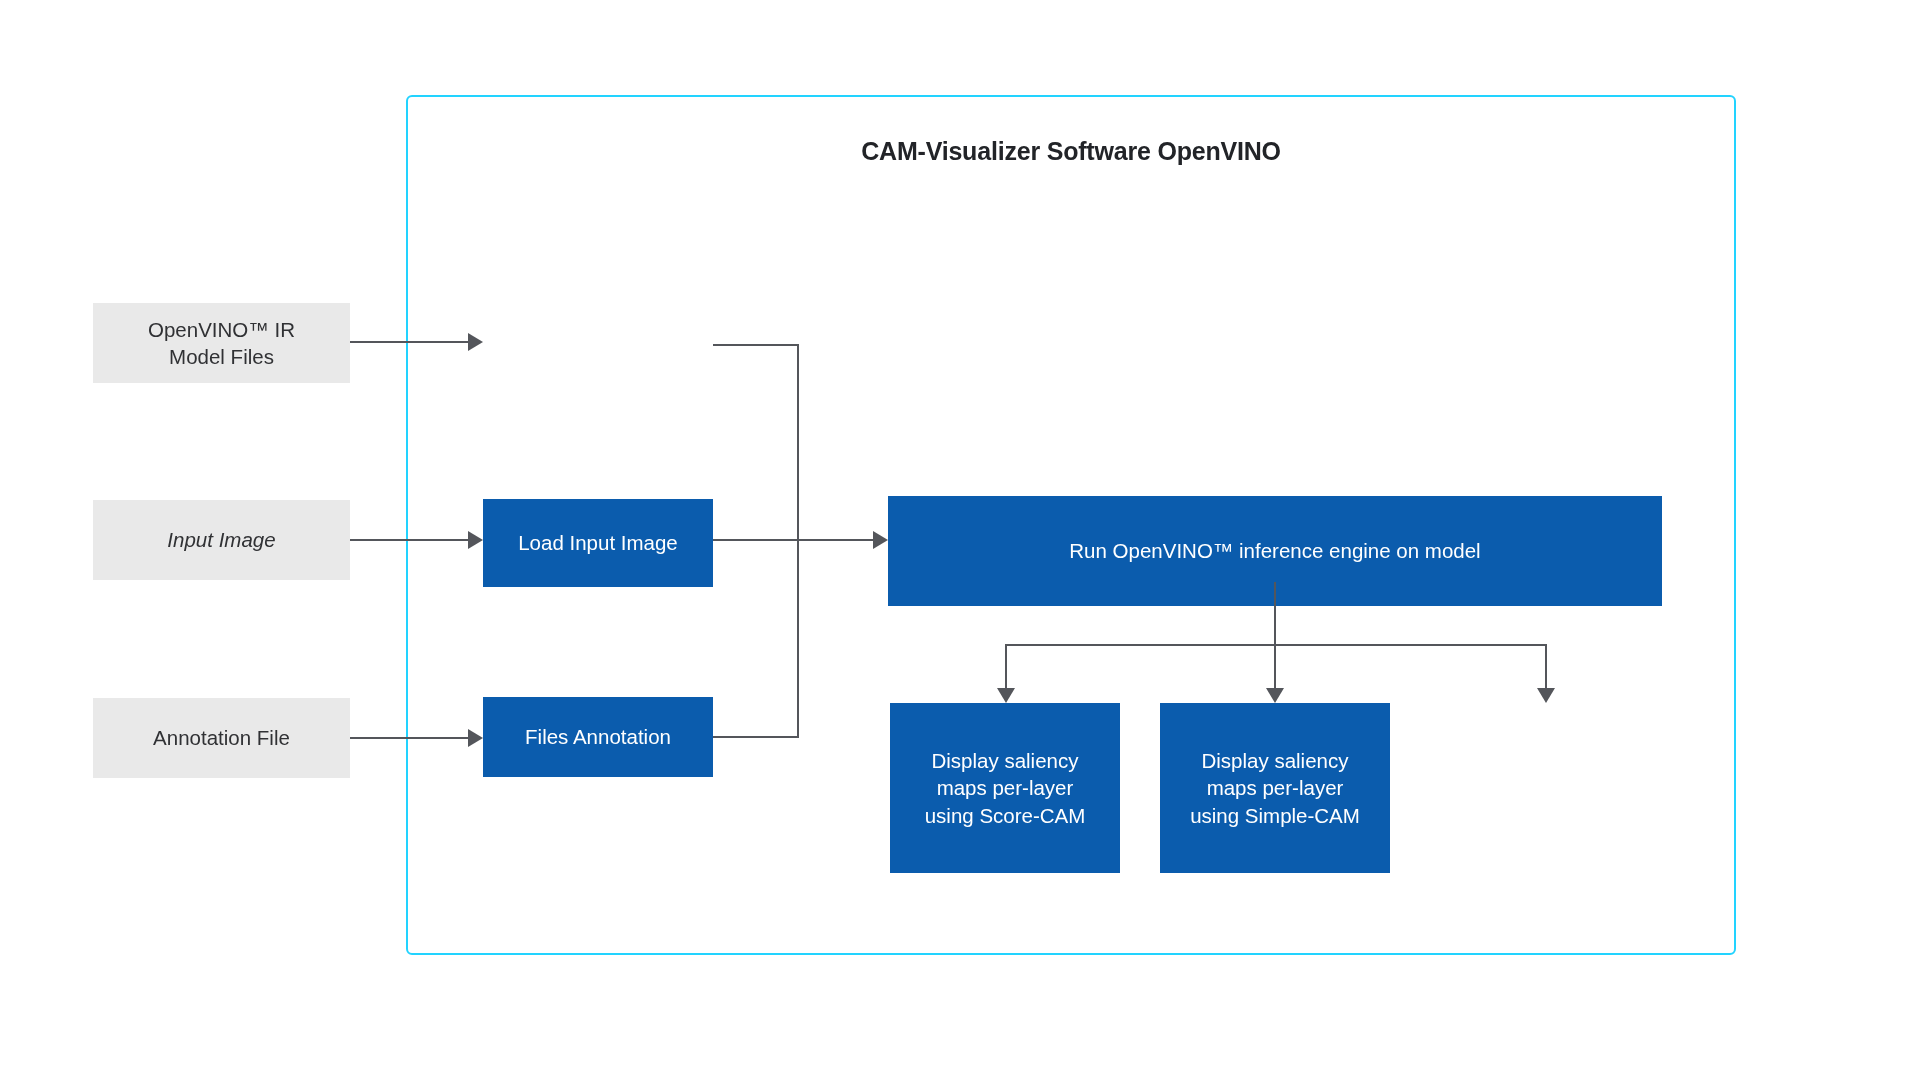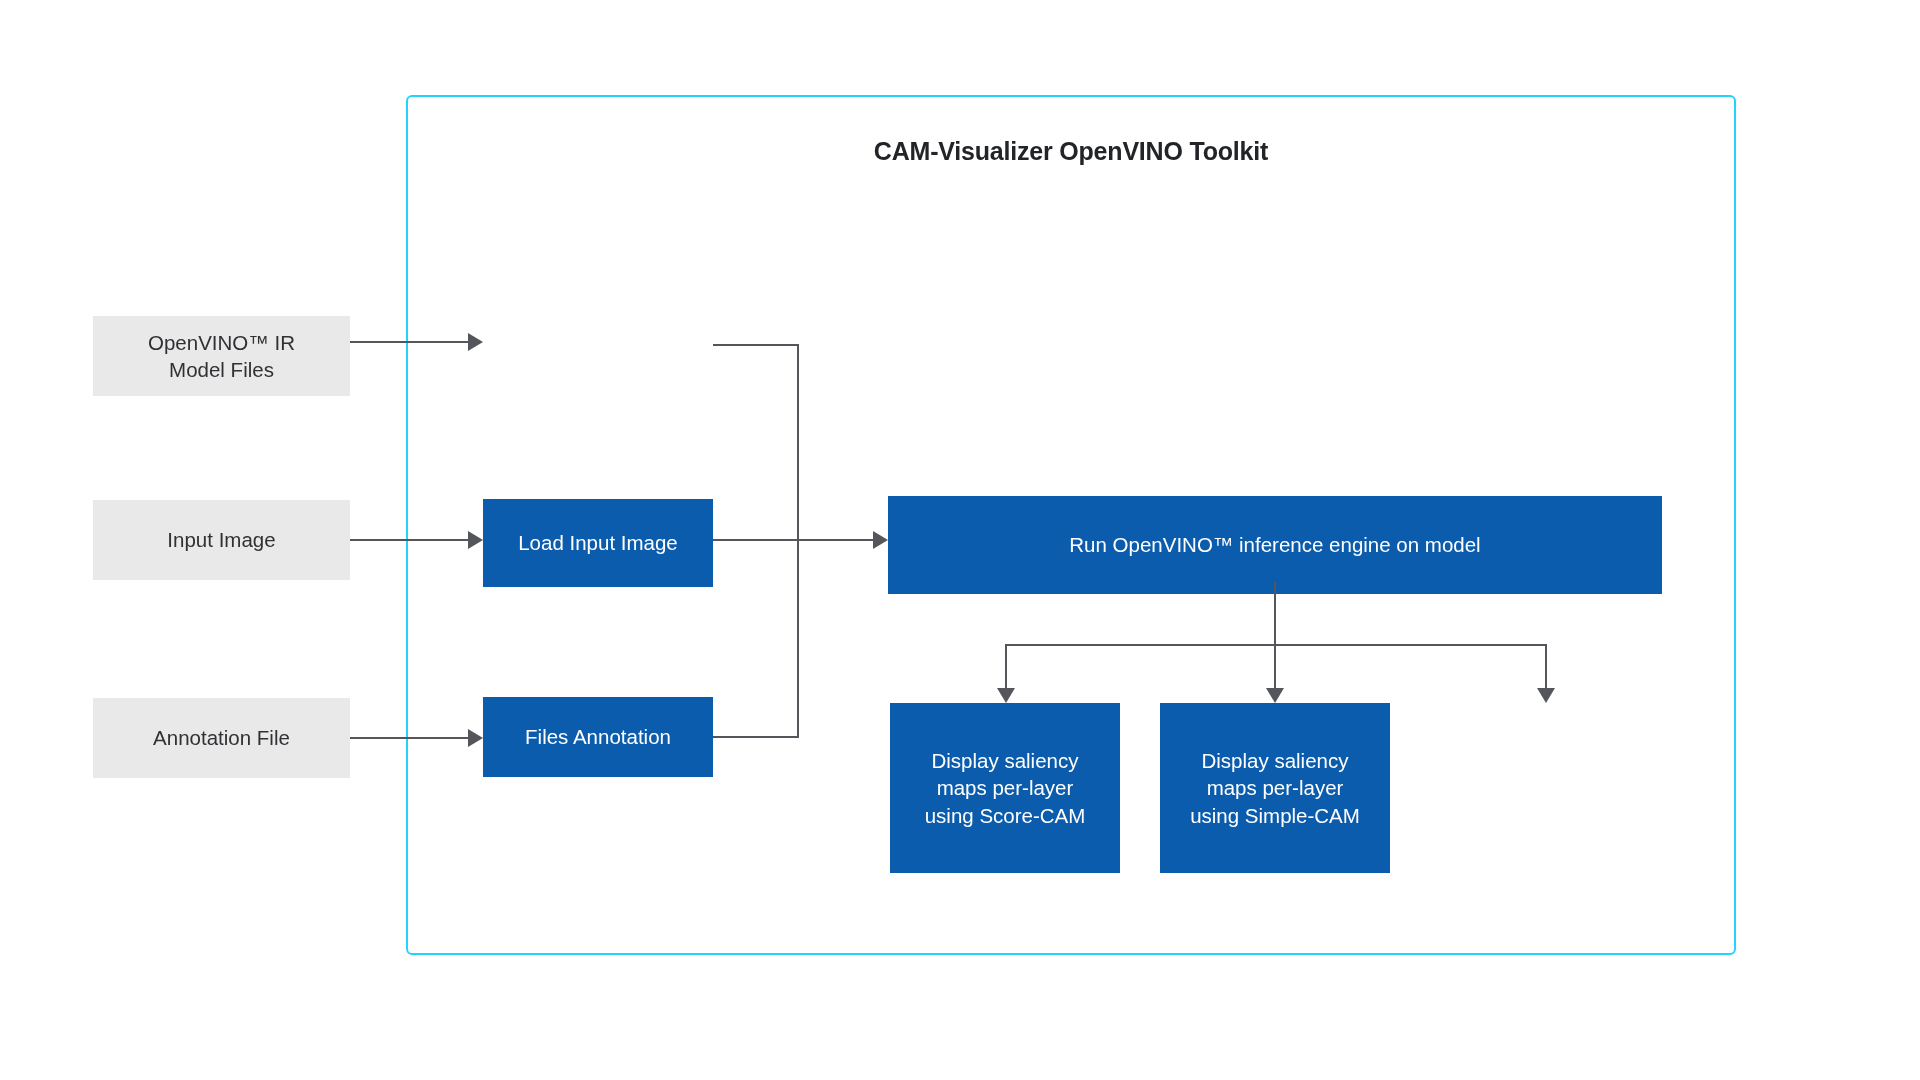--- a/index.html
+++ b/index.html
@@ -118,35 +118,35 @@
     border-top: 15px solid #54565B;
   }
 </style>
 </head>
 <body>
 
 <div id="canvas">
 
   <div class="toolkit-frame"></div>
 
-  <div class="toolkit-title">CAM-Visualizer OpenVINO Toolkit</div>
-
-  <div class="node input-node" style="left:93px; top:316px; width:257px; height:80px;">
+  <div class="toolkit-title">CAM-Visualizer Software OpenVINO</div>
+
+  <div class="node input-node" style="left:93px; top:303px; width:257px; height:80px;">
     <span class="node-text">OpenVINO™ IR
 Model Files</span>
   </div>
 
   <div class="conn-h" style="left:350px; top:341px; width:118px;"></div>
   <div class="arrow-right" style="left:468px; top:333px;"></div>
 
 
   <div class="conn-h" style="left:713px; top:344px; width:86px;"></div>
   <div class="conn-v" style="left:797px; top:344px; height:196px;"></div>
 
-  <div class="node input-node" style="left:93px; top:500px; width:257px; height:80px;">
+  <div class="node input-node" style="left:93px; top:500px; width:257px; height:80px;font-style:italic;">
     <span class="node-text">Input Image</span>
   </div>
 
   <div class="conn-h" style="left:350px; top:539px; width:118px;"></div>
   <div class="arrow-right" style="left:468px; top:531px;"></div>
 
   <div class="node proc-node" style="left:483px; top:499px; width:230px; height:88px;">
     <span class="node-text">Load Input Image</span>
   </div>
 
@@ -160,21 +160,21 @@
   <div class="conn-h" style="left:350px; top:737px; width:118px;"></div>
   <div class="arrow-right" style="left:468px; top:729px;"></div>
 
   <div class="node proc-node" style="left:483px; top:697px; width:230px; height:80px;">
     <span class="node-text">Files Annotation</span>
   </div>
 
   <div class="conn-h" style="left:713px; top:736px; width:86px;"></div>
   <div class="conn-v" style="left:797px; top:539px; height:199px;"></div>
 
-  <div class="node wide-node" style="left:888px; top:496px; width:774px; height:98px;">
+  <div class="node wide-node" style="left:888px; top:496px; width:774px; height:110px;">
     <span class="node-text">Run OpenVINO™ inference engine on model</span>
   </div>
 
   <div class="conn-v" style="left:1274px; top:582px; height:63px;"></div>
   <div class="conn-h" style="left:1005px; top:644px; width:541px;"></div>
 
   <div class="conn-v" style="left:1005px; top:644px; height:44px;"></div>
   <div class="arrow-down" style="left:997px; top:688px;"></div>
 
   <div class="conn-v" style="left:1274px; top:644px; height:44px;"></div>

